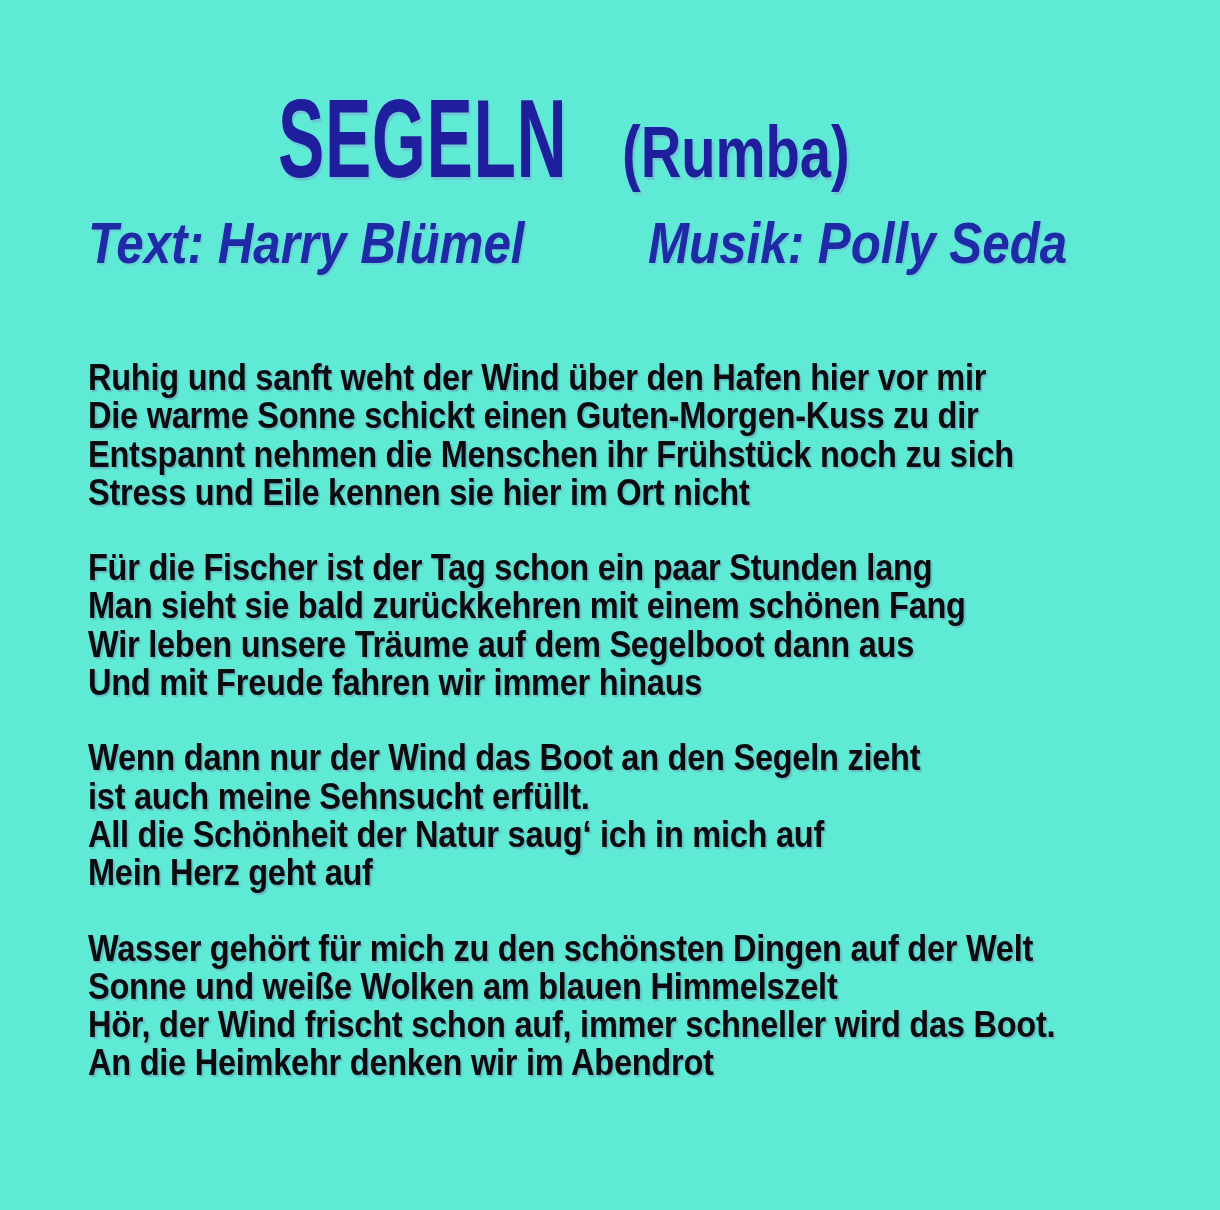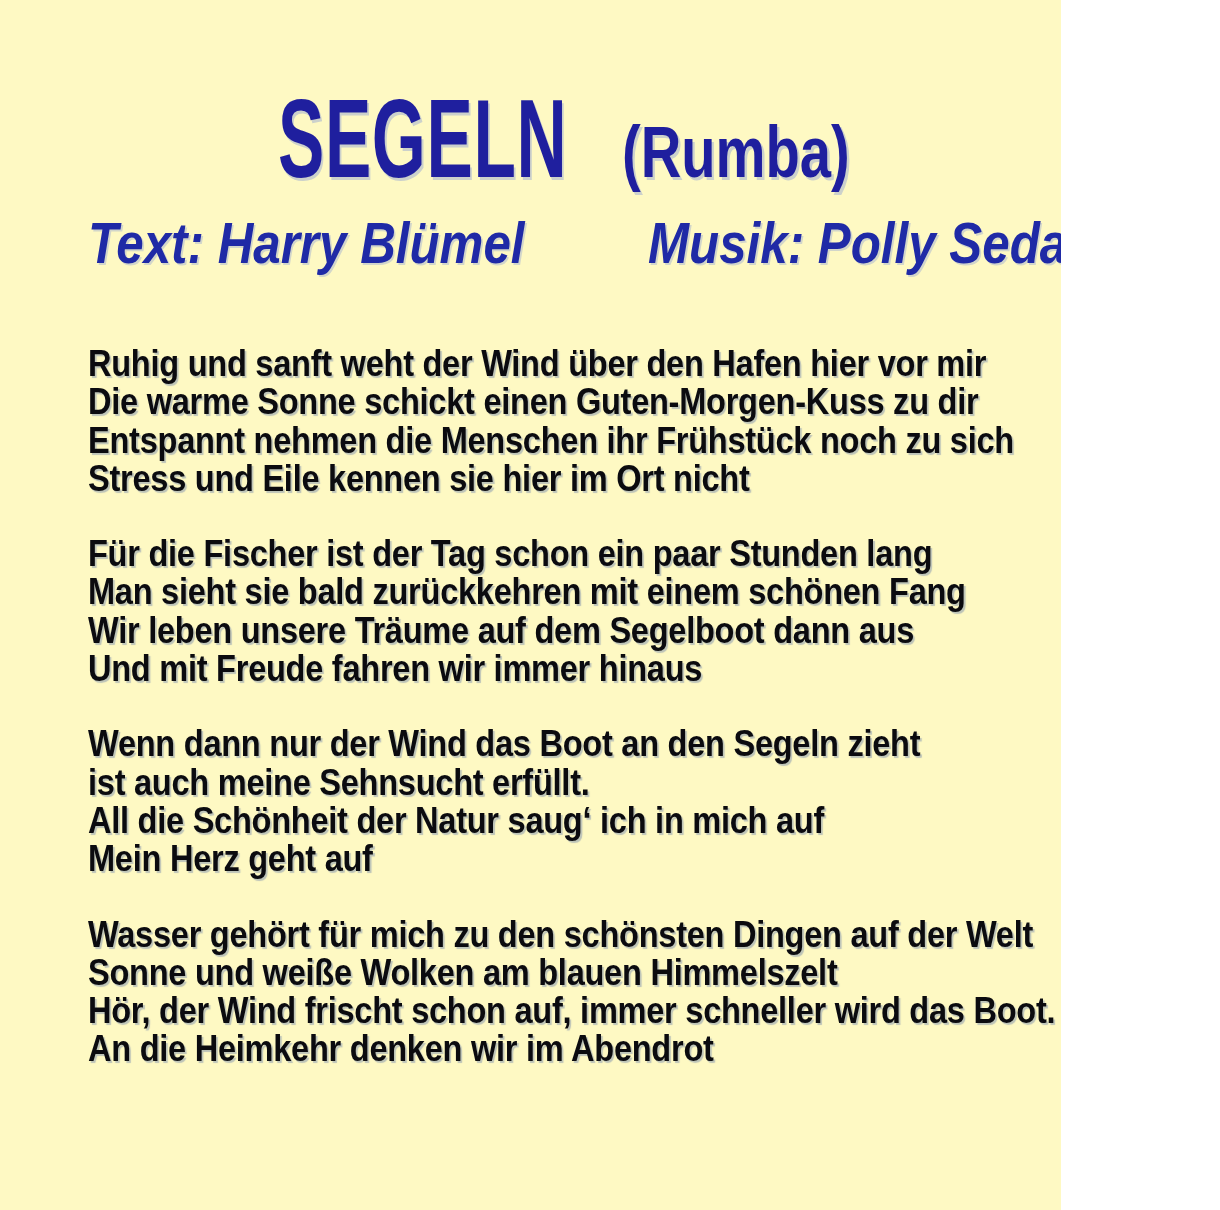--- a/index.html
+++ b/index.html
@@ -1,23 +1,23 @@
 <!DOCTYPE html>
 <html lang="de"><head>
 <meta charset="utf-8">
 <style>
   html, body {
     margin: 0;
     padding: 0;
   }
   .page {
     position: relative;
-    width: 1061px;
+    width: 1220px;
     height: 1210px;
-    background: #fef9c3;
+    background: #5eead4;
     overflow: hidden;
     font-family: "Liberation Sans", sans-serif;
   }
 
   
   .song-title {
     position: absolute;
     top: 83px;
     left: 278px;
     font-size: 112px;
@@ -57,21 +57,21 @@
     transform-origin: left top;
     white-space: nowrap;
     text-shadow: 2px 2px 0 rgba(130,150,215,0.35);
   }
   .credit.text-credit  { left: 88px; }
   .credit.music-credit { left: 648px; }
 
   
   .lyrics {
     position: absolute;
-    top: 345px;
+    top: 359px;
     left: 88px;
     width: 1120px;
   }
   .verse {
     margin: 0 0 37px 0;
     transform: scaleX(0.88);
     transform-origin: left top;
   }
   .lyric-line {
     font-size: 37px;

